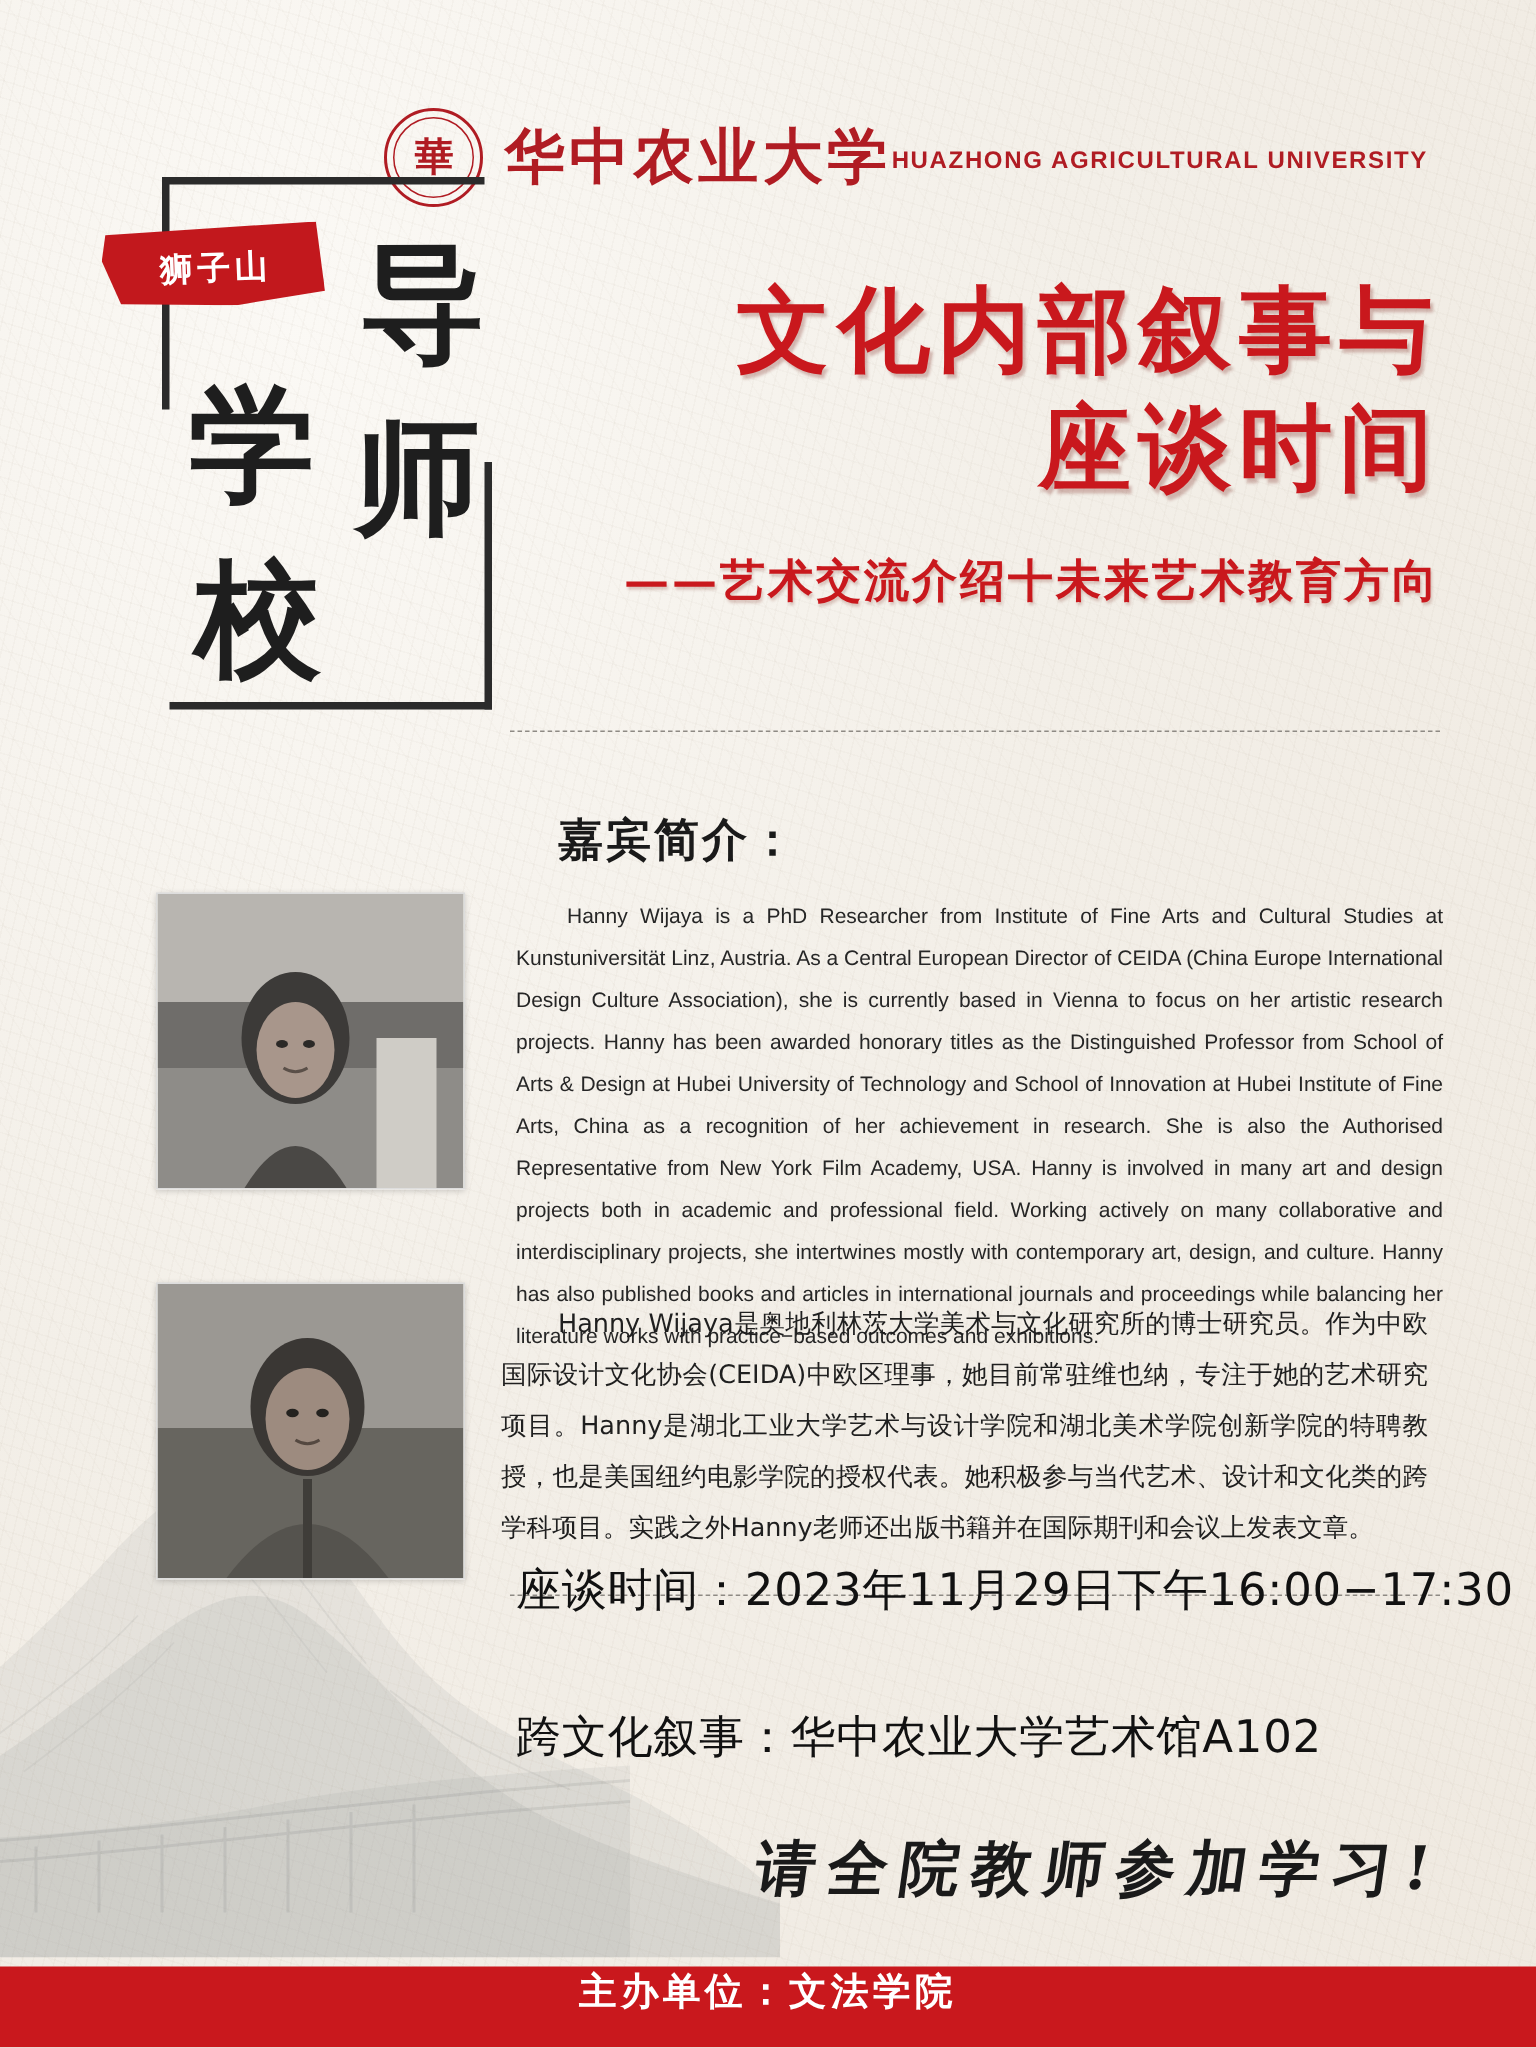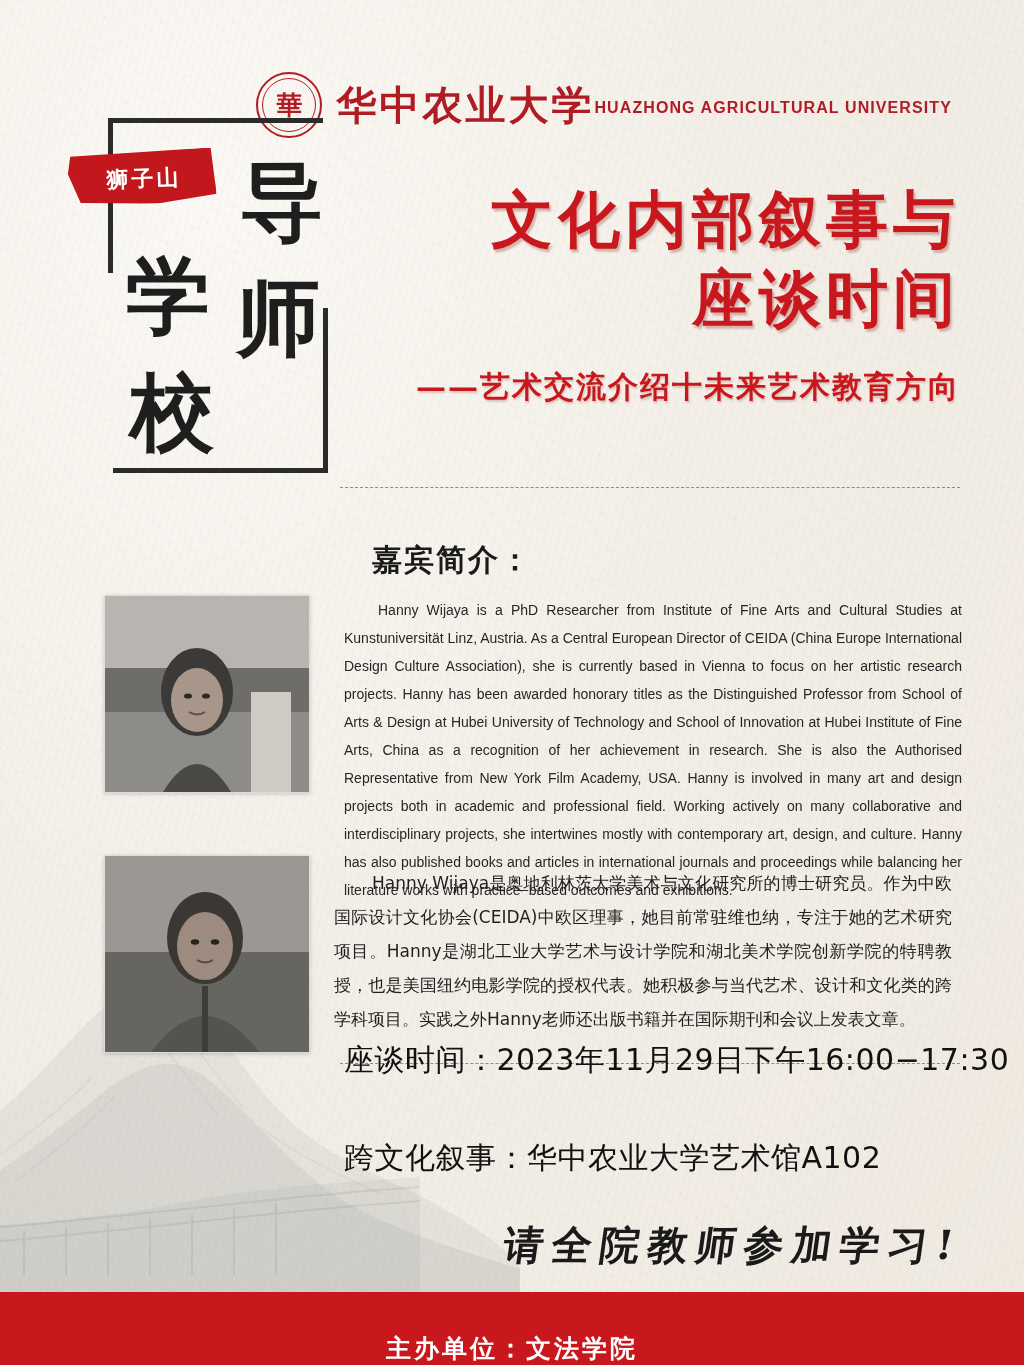--- a/index.html
+++ b/index.html
@@ -290,24 +290,24 @@
     transform: skewX(-8deg);
     white-space: nowrap;
   }
 
   
   .footer {
     position: absolute;
     left: 0;
     bottom: 0;
     width: 1024px;
-    height: 73px;
+    height: 54px;
     background: #c9181d;
     display: flex;
-    align-items: flex-end;
+    align-items: flex-start;
     justify-content: center;
   }
   .footer-text {
     color: #fff;
     font-family: "DejaVu Sans", sans-serif;
     font-size: 25px;
     font-weight: 700;
     letter-spacing: 3px;
   }
 </style>

